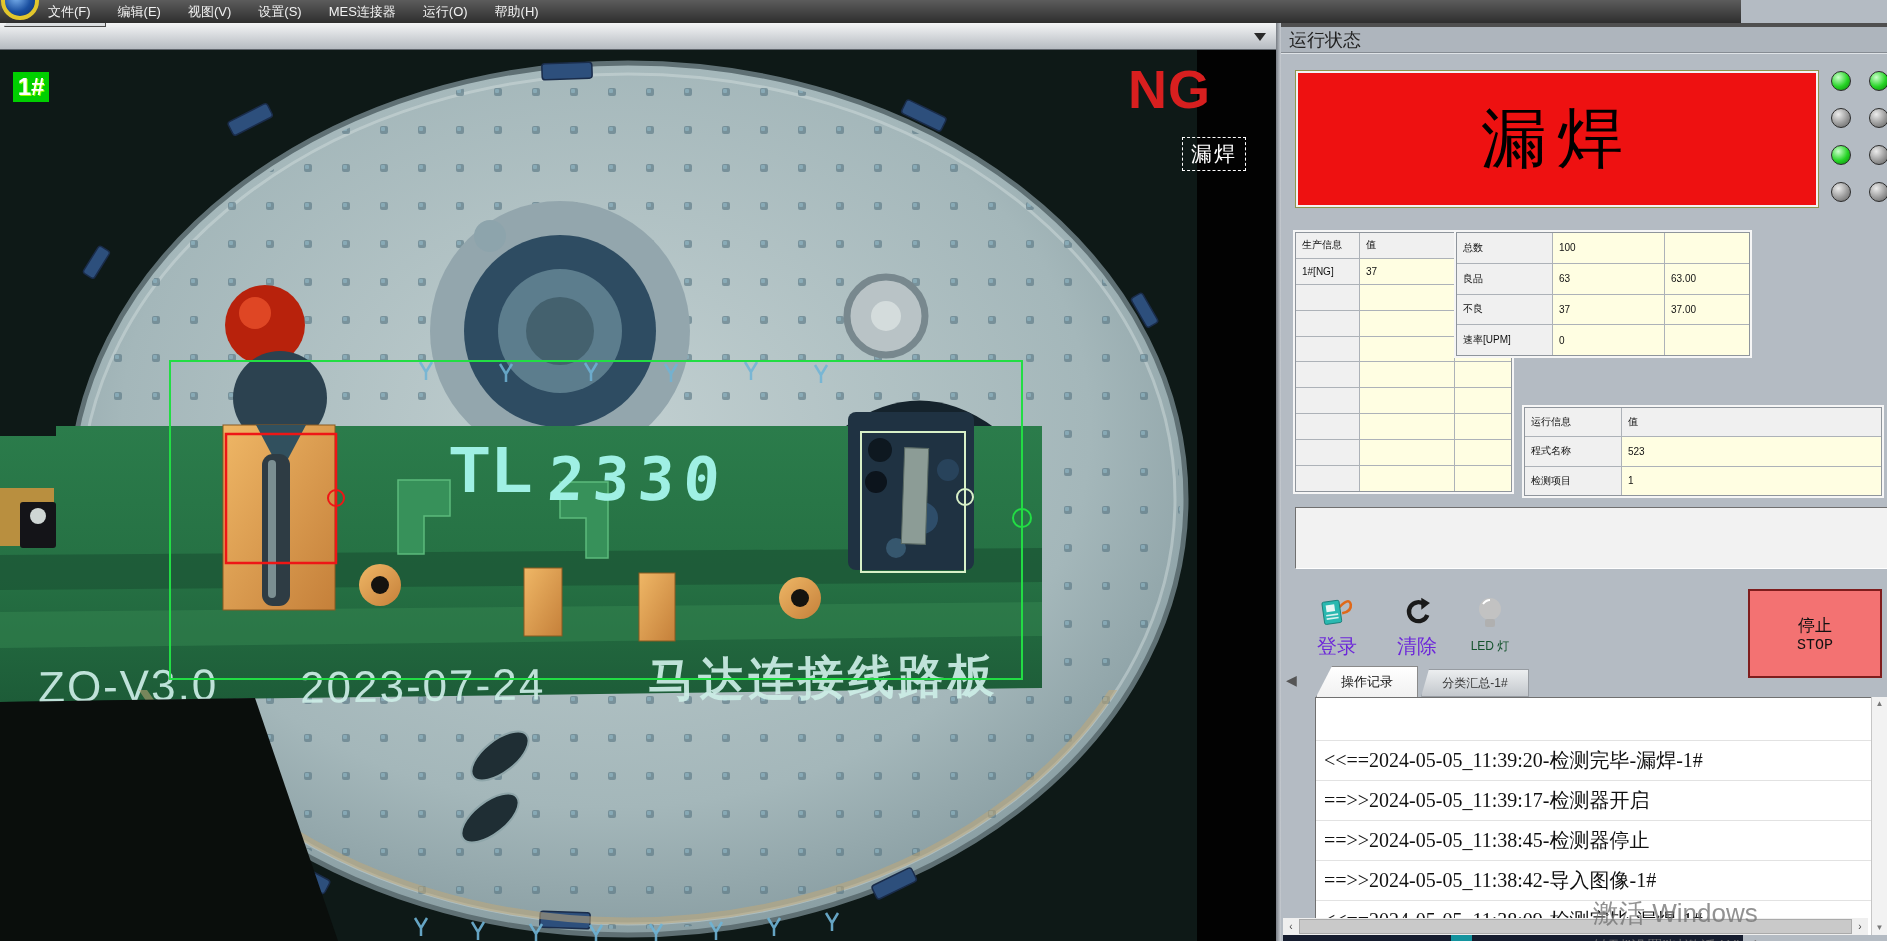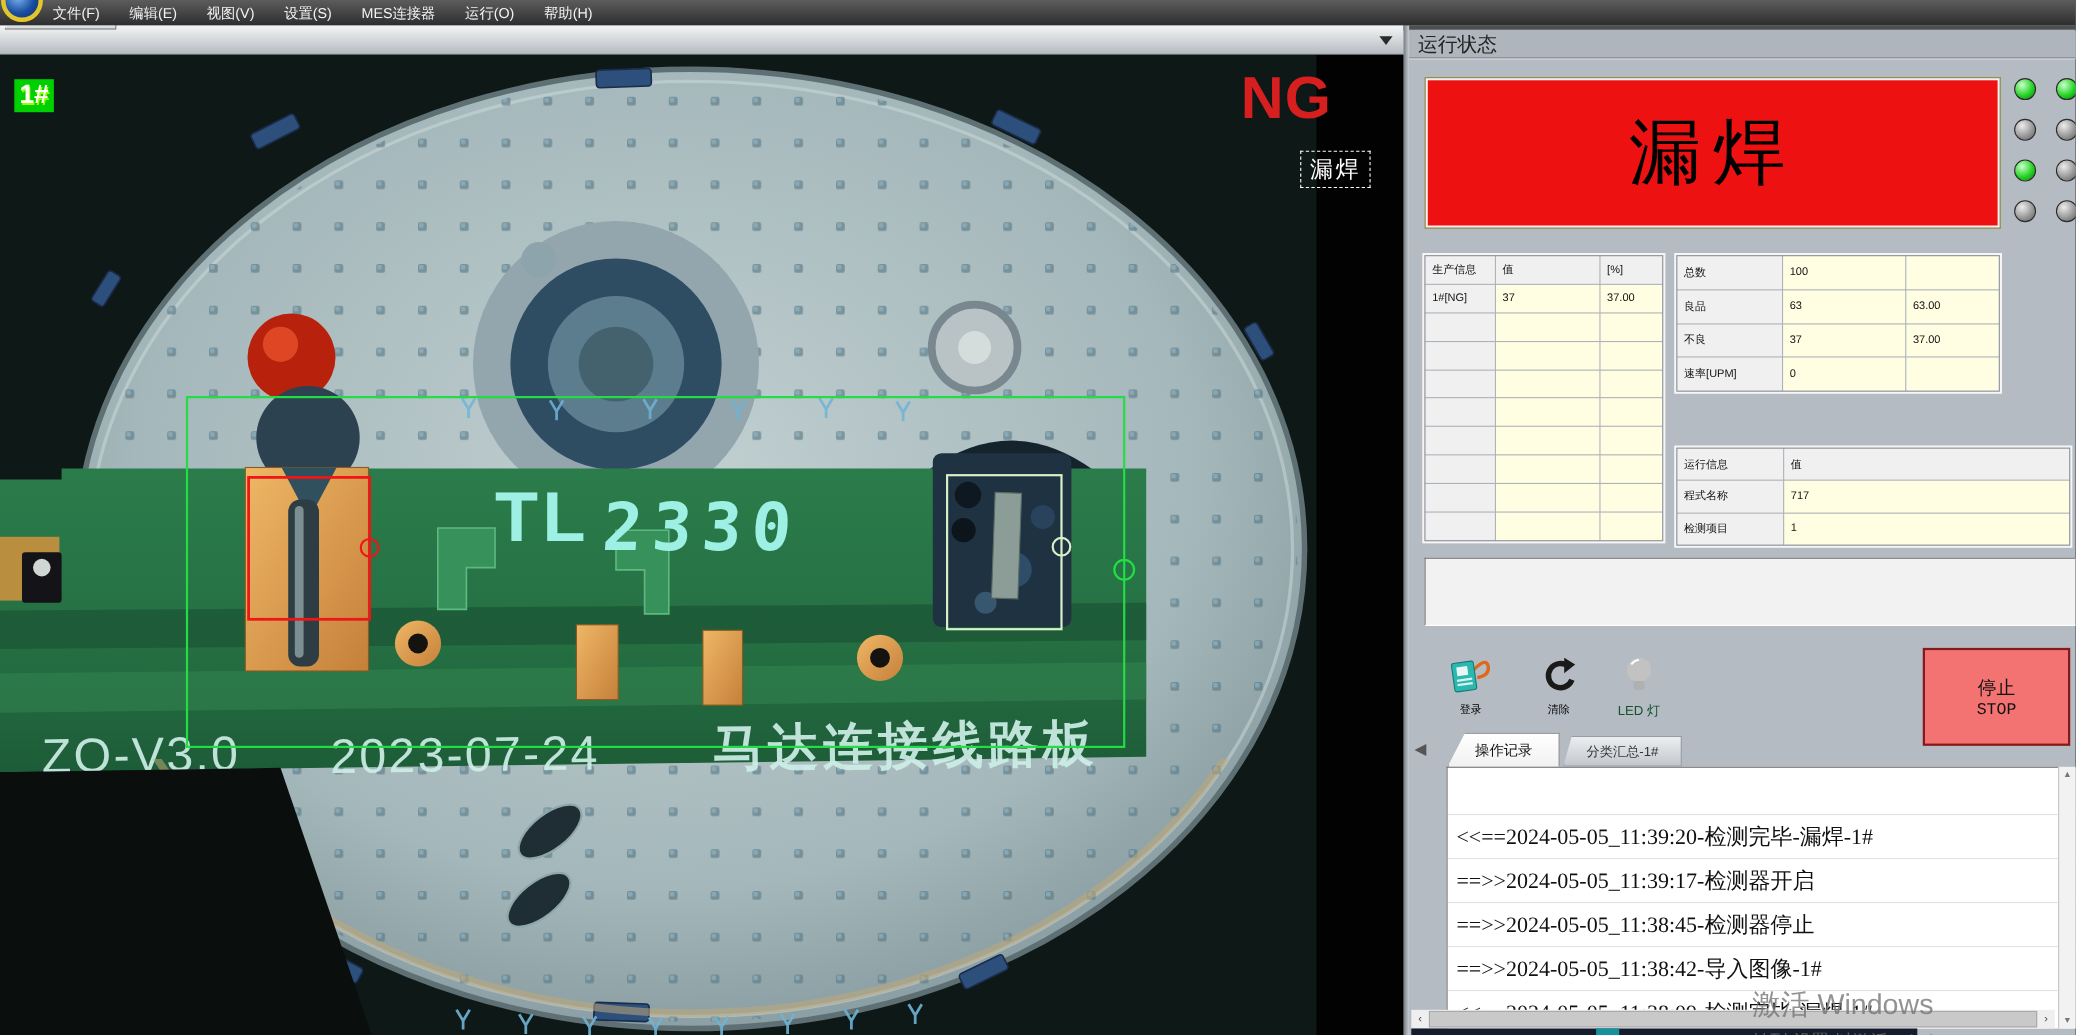--- a/index.html
+++ b/index.html
@@ -1,19 +1,19 @@
 <!DOCTYPE html>
 <html><head>
 <meta charset="utf-8">
 <style>
   html,body{margin:0;padding:0;background:#000;}
   #root{position:relative;width:1887px;height:941px;overflow:hidden;
         font-family:"Liberation Sans","DejaVu Sans",sans-serif;background:#b4bbc3;}
   
-  #menubar{position:absolute;left:0;top:0;width:1887px;height:23px;
+  #menubar{position:absolute;left:0;top:0;width:1741px;height:23px;
            background:linear-gradient(180deg,#5c5c5c,#2e2e2e);display:flex;align-items:center;
            padding-left:48px;box-sizing:border-box;gap:27px;z-index:30;}
   #menubar .mi{color:#f2f2f2;font-size:13px;white-space:nowrap;cursor:default;}
   #logo{position:absolute;left:1px;top:-18px;width:38px;height:38px;border-radius:50%;
         background:radial-gradient(circle at 38% 38%,#7db4f0,#1a4fa0 55%,#0c2c66);
         border:4px solid #e2c62c;box-sizing:border-box;z-index:31;}
   
   #camstrip{position:absolute;left:0;top:23px;width:1276px;height:27px;
             background:linear-gradient(180deg,#f4f5f6,#b6bbc1);border-bottom:1px solid #61666d;box-sizing:border-box;}
   #camtab{position:absolute;left:4px;top:1px;width:102px;height:26px;background:linear-gradient(180deg,#ffffff,#d9dcdf);
@@ -44,21 +44,21 @@
   .light.off{background:radial-gradient(circle at 35% 30%,#ececec,#9a9a9a 55%,#5c5c5c);}
   
   .tbl{position:absolute;display:grid;box-shadow:0 0 0 2px #f6f6f6;border:1px solid #8f959c;background:#adb2b8;gap:1px;}
   .tbl .c{background:#fffee2;font-size:10px;color:#111;display:flex;align-items:center;padding-left:6px;overflow:hidden;white-space:nowrap;}
   .tbl .h{background:#f0f0f0;}
   
   #msgbox{position:absolute;left:1295px;top:507px;width:592px;height:62px;background:#f2f2f2;
           border-top:1px solid #707070;border-left:1px solid #707070;border-bottom:1px solid #fff;box-sizing:border-box;}
   
   .actbtn{position:absolute;width:64px;height:64px;display:flex;flex-direction:column;align-items:center;cursor:pointer;}
-  .actbtn .lbl{font-size:10px;color:#000000;margin-top:6px;white-space:nowrap;}
+  .actbtn .lbl{font-size:20px;color:#6d28d9;margin-top:6px;white-space:nowrap;}
   .actbtn .lbl.dis{color:#14532d;font-size:12px;}
   #stopbtn{position:absolute;left:1748px;top:589px;width:134px;height:89px;background:#f37272;
            border:2px solid #7f1d1d;box-sizing:border-box;display:flex;flex-direction:column;
            align-items:center;justify-content:center;cursor:pointer;color:#111;}
   #stopbtn .l1{font-size:17px;}
   #stopbtn .l2{font-size:15px;font-family:"Liberation Mono","DejaVu Sans Mono",monospace;}
   
   #tabscroll{position:absolute;left:1286px;top:672px;font-size:14px;color:#555;cursor:pointer;}
   .btab{position:absolute;box-sizing:border-box;display:flex;align-items:center;justify-content:center;font-size:13px;cursor:pointer;text-align:right;}
   #tab-log{left:1316px;top:666px;width:102px;height:31px;background:linear-gradient(180deg,#fff,#f1f1f1);
@@ -293,40 +293,40 @@
       <div class="c"></div>
       <div class="c"></div>
     <div class="c h"></div>
       <div class="c"></div>
       <div class="c"></div>
     <div class="c h"></div>
       <div class="c"></div>
       <div class="c"></div>
   </div>
 
-  <div class="tbl" id="cnttbl" style="left:1524px;top:232px;width:292px;height:122px;grid-template-columns:95px 1fr 84px;grid-template-rows:repeat(4,1fr);">
+  <div class="tbl" id="cnttbl" style="left:1456px;top:232px;width:292px;height:122px;grid-template-columns:95px 1fr 84px;grid-template-rows:repeat(4,1fr);">
     <div class="c h">总数</div>
     <div class="c">100</div>
     <div class="c"></div>
     <div class="c h">良品</div>
     <div class="c">63</div>
     <div class="c">63.00</div>
     <div class="c h">不良</div>
     <div class="c">37</div>
     <div class="c">37.00</div>
     <div class="c h">速率[UPM]</div>
     <div class="c">0</div>
     <div class="c"></div>
   </div>
 
   <div class="tbl" id="runtbl" style="left:1524px;top:407px;width:356px;height:87px;grid-template-columns:96px 1fr;grid-template-rows:repeat(3,1fr);">
     <div class="c h">运行信息</div>
     <div class="c h">值</div>
     <div class="c h">程式名称</div>
-    <div class="c">717</div>
+    <div class="c">523</div>
     <div class="c h">检测项目</div>
     <div class="c">1</div>
   </div>
 
   <div id="msgbox"></div>
 
   <div class="actbtn" style="left:1305px;top:596px;">
     <svg width="40" height="36" viewBox="0 0 40 36">
       <path d="M20,16 q14,-16 16,-6 q1,8 -10,10" fill="none" stroke="#e06818" stroke-width="3"></path>
       <rect x="4" y="6" width="20" height="26" rx="2" fill="#2ab8b0" stroke="#157a74" transform="rotate(-8 14 19)"></rect>

